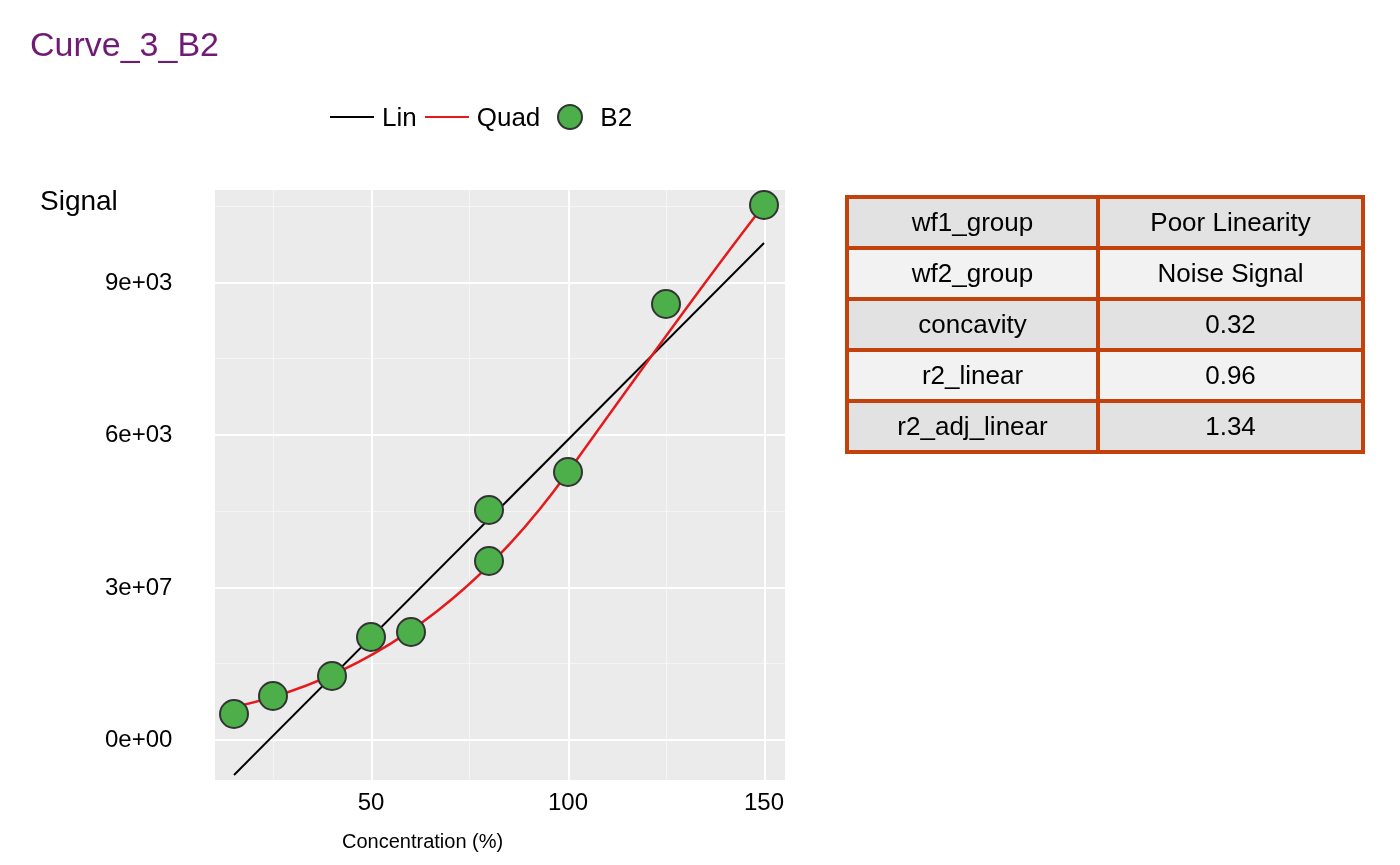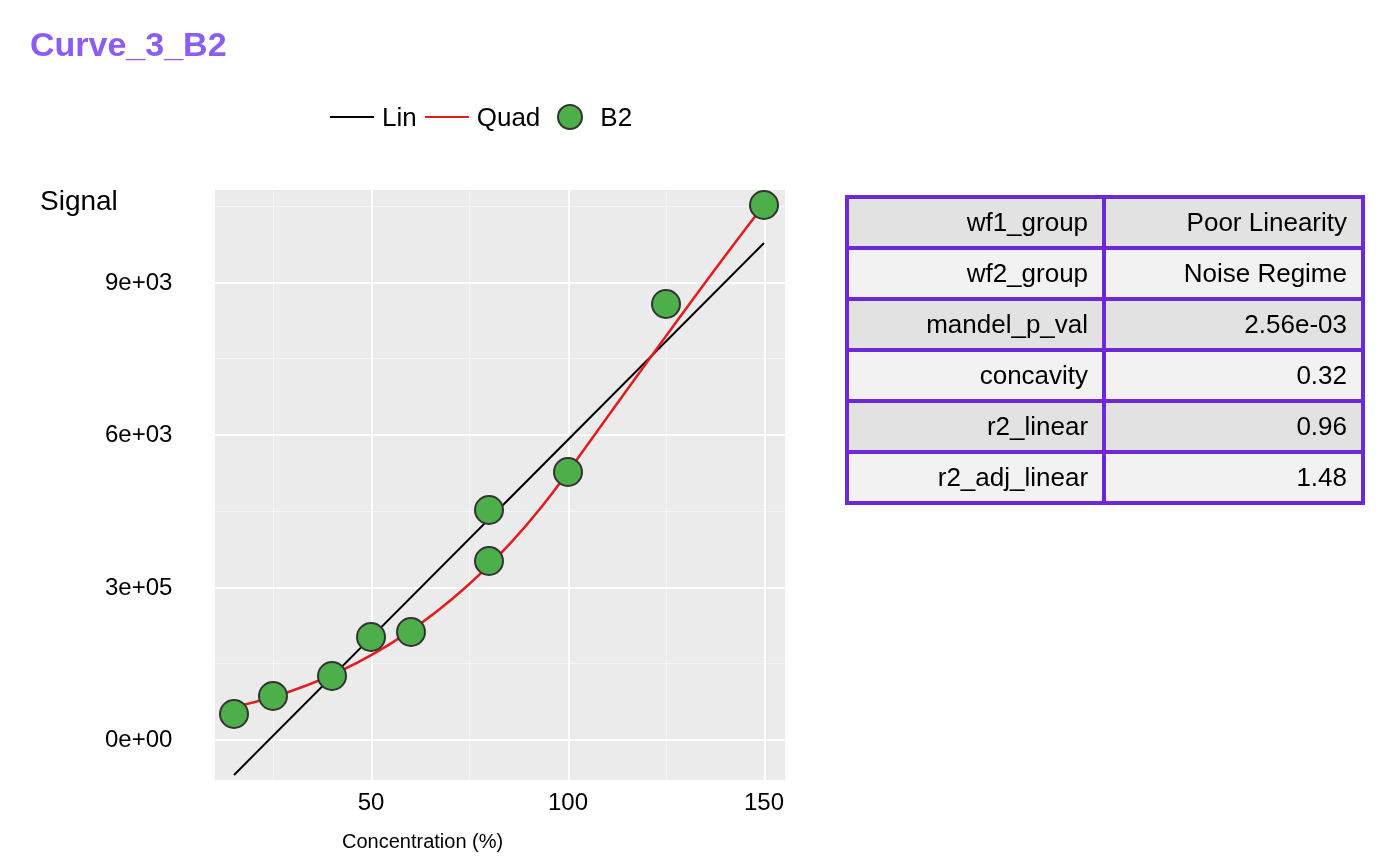--- a/index.html
+++ b/index.html
@@ -1,36 +1,36 @@
 <!DOCTYPE html>
 <html><head>
 <meta charset="utf-8">
 <style>
 *{box-sizing:border-box;margin:0;padding:0}
 body{background:#fff;font-family:Arial,Helvetica,sans-serif;width:1400px;height:865px;position:relative;overflow:hidden}
-.title{position:absolute;left:30px;top:25px;font-size:34px;font-weight:700;color:#8b5cf6}
+.title{position:absolute;left:30px;top:25px;font-size:34px;font-weight:400;color:#701a75}
 .legend{position:absolute;left:330px;top:95px;display:flex;align-items:center;gap:8px;font-size:26px}
 .leg-swatch{display:inline-flex;align-items:center;justify-content:center;width:44px;height:44px}
 .leg-line{width:44px;height:2px}
 .leg-dot{width:26px;height:26px;border-radius:50%;background:#4daf4a;border:2px solid #333}
 .ylabel{position:absolute;left:40px;top:185px;font-size:28px}
 .xlabel{position:absolute;left:342px;top:830px;font-size:20px}
 .panel{position:absolute;left:215px;top:190px;width:570px;height:590px;background:#ebebeb}
 .grid-v,.grid-h{position:absolute;background:#fff}
 .grid-v{top:0;bottom:0;width:2px}
 .grid-h{left:0;right:0;height:2px}
 .minor-v,.minor-h{position:absolute;background:#f5f5f5}
 .minor-v{top:0;bottom:0;width:1px}
 .minor-h{left:0;right:0;height:1px}
 .tick-x{position:absolute;top:788px;font-size:24px;transform:translateX(-50%)}
 .tick-y{position:absolute;right:1195px;font-size:24px;transform:translateY(-50%);text-align:left;width:100px}
 .pt{position:absolute;width:30px;height:30px;border-radius:50%;background:#4daf4a;border:2px solid #333;transform:translate(-50%,-50%)}
 svg.lines{position:absolute;left:0;top:0;width:570px;height:590px;pointer-events:none}
 .table{position:absolute;left:845px;top:195px;width:520px;border-collapse:collapse}
-.table td{font-size:26px;text-align:right;padding:8px 14px;border:4px solid #6d28d9;background:#f2f2f2}
+.table td{font-size:26px;text-align:center;padding:8px 14px;border:4px solid #c2410c;background:#f2f2f2}
 .table tr:nth-child(odd) td{background:#e2e2e2}
 </style>
 </head>
 <body>
 
 <div class="title">Curve_3_B2</div>
 
 <div class="legend">
   <span class="leg-swatch">
       <span class="leg-line" style="background:#000"></span>
@@ -79,44 +79,40 @@
   <div class="pt" style="left:274px;top:320px"></div>
   <div class="pt" style="left:353px;top:282px"></div>
   <div class="pt" style="left:451px;top:114px"></div>
   <div class="pt" style="left:549px;top:15px"></div>
 </div>
 
 <div class="tick-x" style="left:371px">50</div>
 <div class="tick-x" style="left:568px">100</div>
 <div class="tick-x" style="left:764px">150</div>
 <div class="tick-y" style="top:739px">0e+00</div>
-<div class="tick-y" style="top:587px">3e+05</div>
+<div class="tick-y" style="top:587px">3e+07</div>
 <div class="tick-y" style="top:434px">6e+03</div>
 <div class="tick-y" style="top:282px">9e+03</div>
 
 <table class="table">
   <tbody>
       <tr>
         <td>wf1_group</td>
         <td>Poor Linearity</td>
       </tr>
   <tr>
         <td>wf2_group</td>
-        <td>Noise Regime</td>
-      </tr>
-  <tr>
-        <td>mandel_p_val</td>
-        <td>2.56e-03</td>
+        <td>Noise Signal</td>
       </tr>
   <tr>
         <td>concavity</td>
         <td>0.32</td>
       </tr>
   <tr>
         <td>r2_linear</td>
         <td>0.96</td>
       </tr>
   <tr>
         <td>r2_adj_linear</td>
-        <td>1.48</td>
+        <td>1.34</td>
       </tr>
 </tbody>
   </table>
 
 </body></html>

